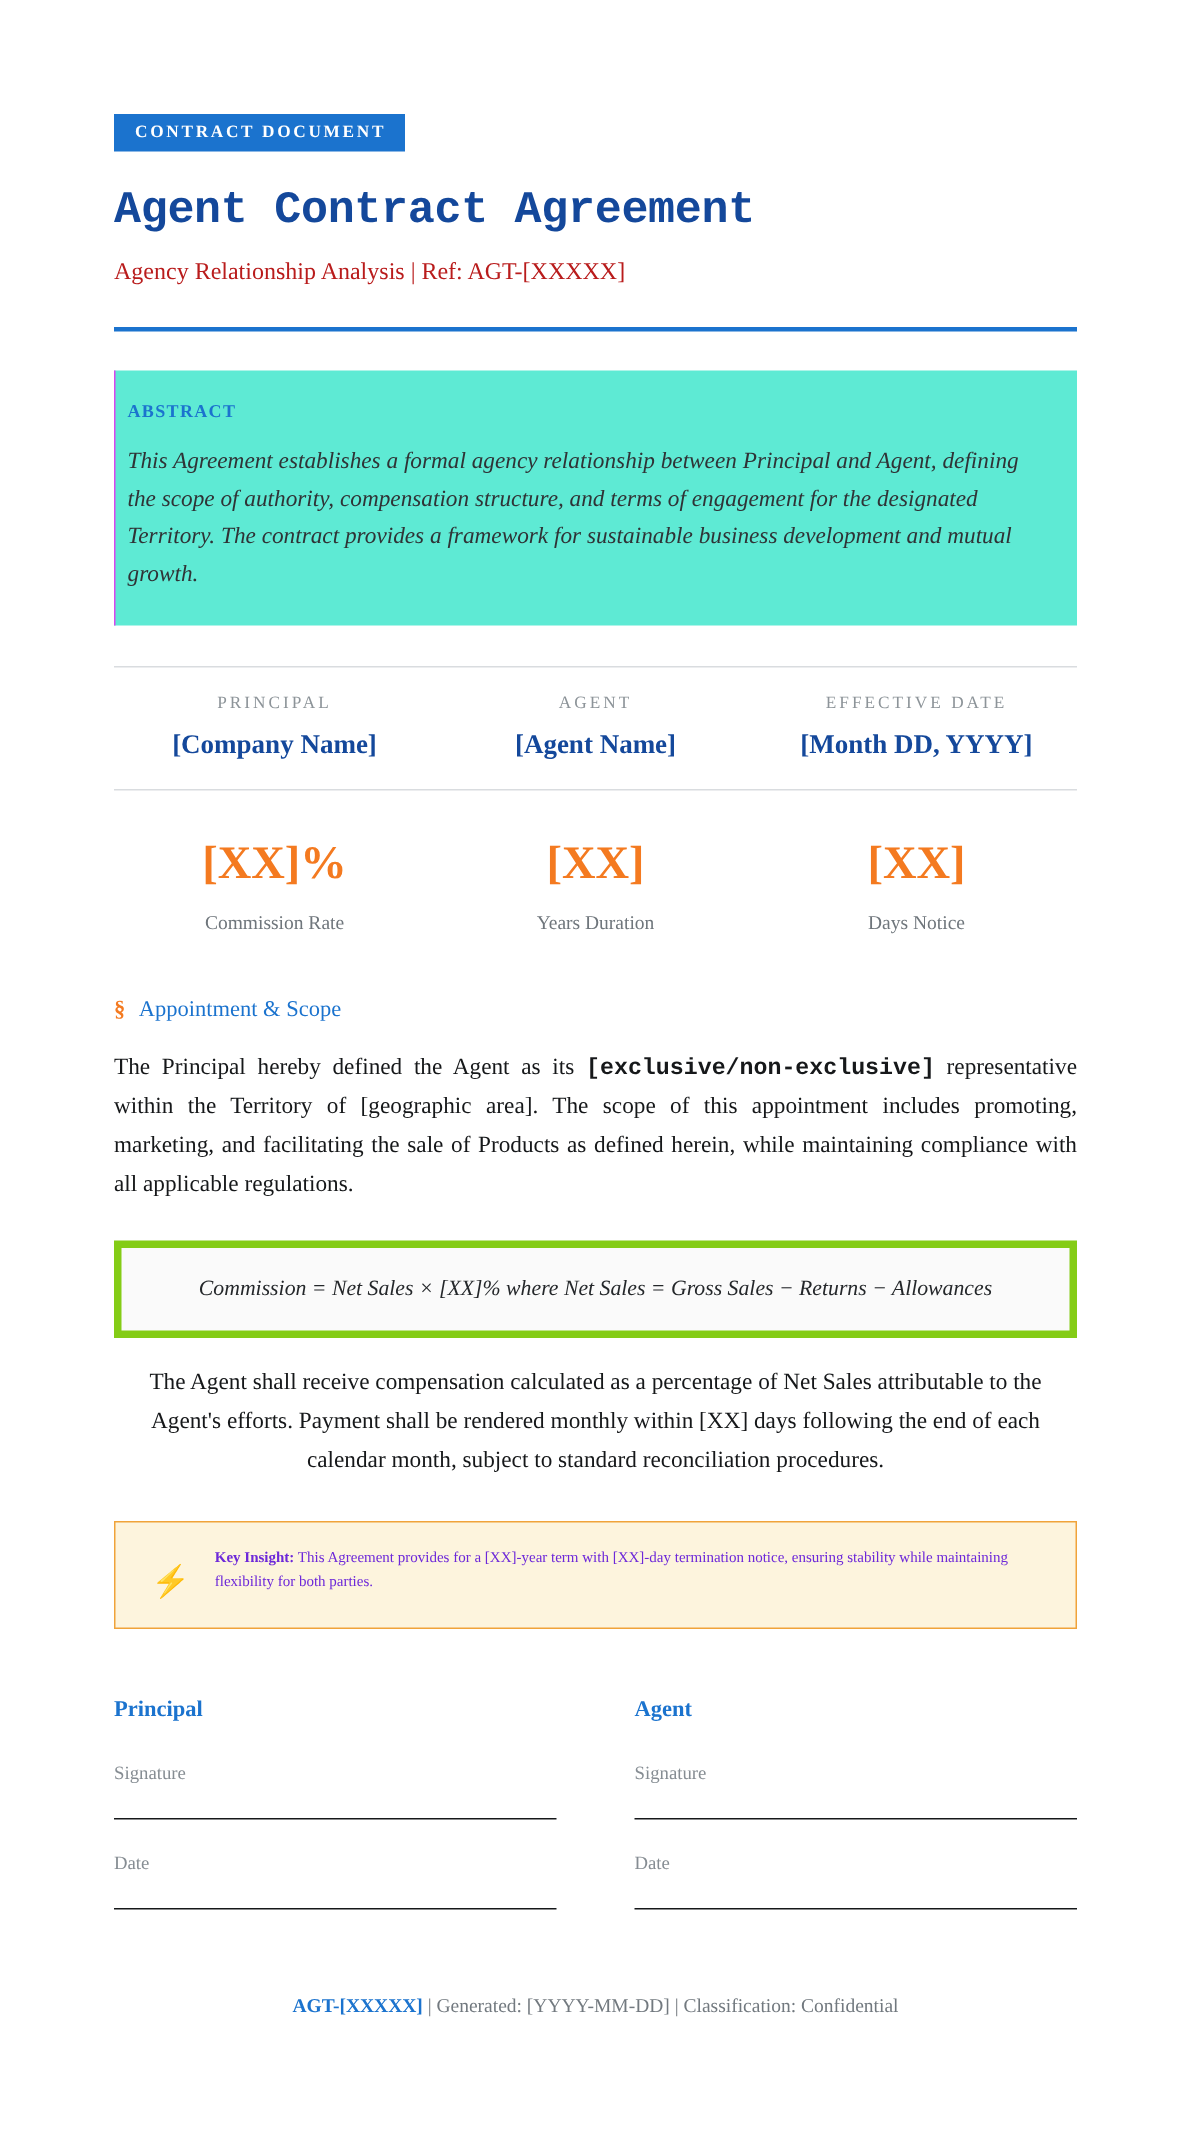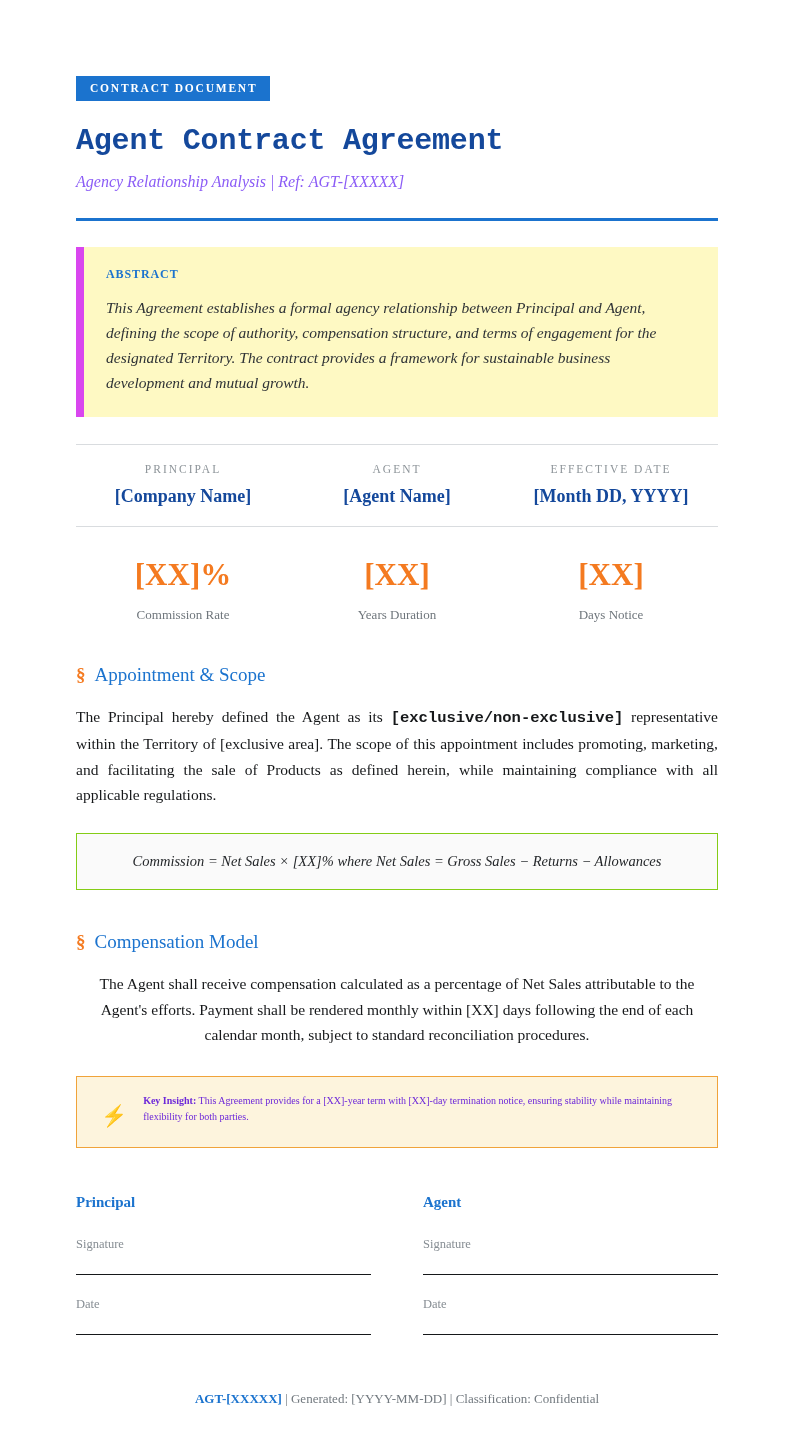--- a/index.html
+++ b/index.html
@@ -38,36 +38,35 @@
     font-size: 30px;
     font-weight: bold;
     color: #14489b;
     margin: 24px 0 0 0;
     line-height: 1.12;
     letter-spacing: -0.2px;
     font-family: Liberation Mono, monospace;
   }
   .doc-subtitle {
     font-size: 16px;
-    color: #8b5cf6;
+    color: #b91c1c;
     margin: 14px 0 0 0;
     line-height: 1.3;
-    font-style: italic;
   }
   .title-rule {
     height: 3px;
     background: #1b73ce;
     margin: 25px 0 0 0;
   }
 
   
   .abstract {
-    background: #fef9c3;
-    border-left: 8px solid #d946ef;
-    padding: 20px 26px 22px 22px;
+    background: #5eead4;
+    border-left: 1px solid #d946ef;
+    padding: 20px 26px 22px 8px;
     margin: 26px 0 0 0;
   }
   .abstract-label {
     font-size: 12px;
     font-weight: bold;
     color: #1b73ce;
     letter-spacing: 0.9px;
     margin-bottom: 13px;
   }
   .abstract-text {
@@ -119,21 +118,21 @@
     line-height: 1.12;
   }
   .stat-label {
     font-size: 13px;
     color: #6f767c;
     margin-top: 14px;
   }
 
   
   .section-heading {
-    font-size: 19px;
+    font-size: 15px;
     color: #1b73ce;
     margin: 41px 0 0 0;
     font-weight: normal;
     line-height: 1.2;
   }
   .section-mark {
     color: #f47a20;
     font-weight: bold;
     margin-right: 9px;
   }
@@ -142,21 +141,21 @@
     line-height: 1.65;
     color: #16181a;
     margin: 17px 0 0 0;
     text-align: justify;
   }
   .body-text.ragged { text-align: center; }
   .body-text b { font-weight: bold; font-family: Liberation Mono, monospace; }
 
   
   .formula-box {
-    border: 1px solid #84cc16;
+    border: 5px solid #84cc16;
     background: #fafafa;
     padding: 17px 26px 18px 26px;
     margin: 25px 0 0 0;
   }
   .formula-text {
     font-style: italic;
     font-size: 14.5px;
     color: #24272a;
     text-align: center;
     line-height: 1.4;
@@ -266,29 +265,26 @@
     </div>
     <div class="stat-cell">
       <div class="stat-value">[XX]</div>
       <div class="stat-label">Days Notice</div>
     </div>
   </div>
 
   <h2 class="section-heading">
     <span class="section-mark">§</span><span>Appointment &amp; Scope</span>
   </h2>
-  <p class="body-text"><span>The Principal hereby defined the Agent as its </span><b>[exclusive/non-exclusive]</b><span> representative within the Territory of [exclusive area]. The scope of this appointment includes promoting, marketing, and facilitating the sale of Products as defined herein, while maintaining compliance with all applicable regulations.</span></p>
+  <p class="body-text"><span>The Principal hereby defined the Agent as its </span><b>[exclusive/non-exclusive]</b><span> representative within the Territory of [geographic area]. The scope of this appointment includes promoting, marketing, and facilitating the sale of Products as defined herein, while maintaining compliance with all applicable regulations.</span></p>
 
   <div class="formula-box">
     <div class="formula-text">Commission = Net Sales × [XX]% where Net Sales = Gross Sales − Returns − Allowances</div>
   </div>
 
-  <h2 class="section-heading">
-    <span class="section-mark">§</span><span>Compensation Model</span>
-  </h2>
   <p class="body-text ragged">The Agent shall receive compensation calculated as a percentage of Net Sales attributable to the Agent's efforts. Payment shall be rendered monthly within [XX] days following the end of each calendar month, subject to standard reconciliation procedures.</p>
 
   <div class="callout">
     <div class="callout-icon">⚡</div>
     <div class="callout-text"><b>Key Insight:</b><span> This Agreement provides for a [XX]-year term with [XX]-day termination notice, ensuring stability while maintaining flexibility for both parties.</span></div>
   </div>
 
   <div class="sig-row">
     <div class="sig-col">
       <div class="sig-party">Principal</div>

